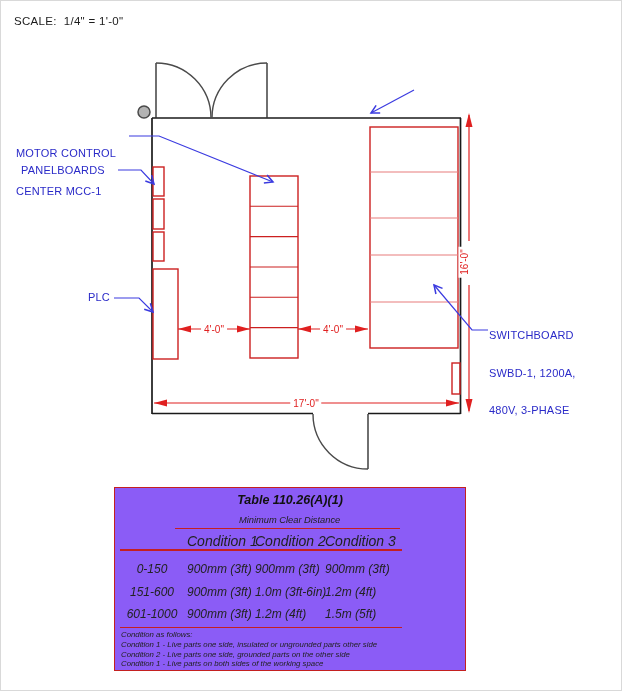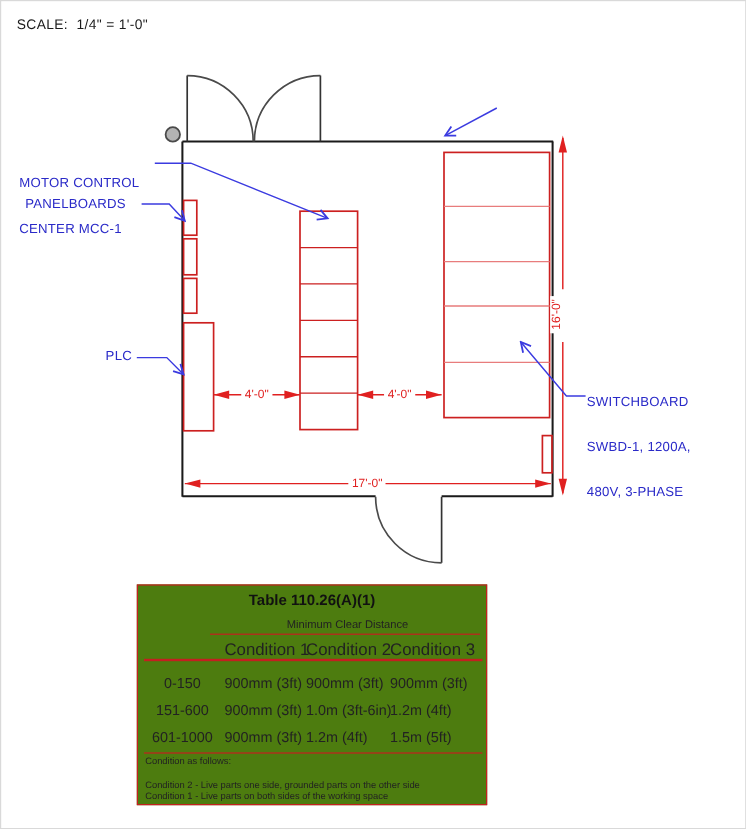--- a/index.html
+++ b/index.html
@@ -11,22 +11,22 @@
   #linework{position:absolute;left:0;top:0;}
   .lbl{position:absolute;color:#2a2ac8;font-size:11px;line-height:12.5px;letter-spacing:.2px;white-space:pre;}
   .scale{position:absolute;color:#1c1c1c;font-size:11.5px;letter-spacing:.3px;white-space:pre;}
   .dimlabel{
     position:absolute;color:#e02020;font-size:10px;background:#fff;
     padding:0 3px;white-space:pre;transform:translate(-50%,-50%);
   }
   .dimlabel.vert{transform:translate(-50%,-50%) rotate(-90deg);}
   
   #clearance-table{
-    position:absolute;left:113px;top:486px;width:292px;height:184px;
-    border:1.5px solid #c42020;background:#4d7c0f;box-sizing:border-box;
+    position:absolute;left:113px;top:486px;width:352px;height:184px;
+    border:1.5px solid #c42020;background:#8b5cf6;box-sizing:border-box;font-style:italic;
   }
   #clearance-table .t-title{position:absolute;left:0;top:5px;width:100%;text-align:center;
     font-size:12.5px;font-weight:bold;color:#111;}
   #clearance-table .t-rowhdr{position:absolute;left:10px;top:26px;width:54px;
     font-size:9.3px;line-height:11px;color:#222;}
   #clearance-table .t-grouphdr{position:absolute;left:92px;top:27px;font-size:9.3px;color:#222;white-space:pre;padding-left:32px;}
   #clearance-table .t-underline{position:absolute;left:60px;top:40px;width:225px;border-top:1.2px solid #c42020;}
   #clearance-table .t-colhdr{position:absolute;top:45px;font-size:14px;color:#222;white-space:pre;}
   #clearance-table .t-thick{position:absolute;left:5px;top:61px;width:282px;border-top:2px solid #c42020;}
   #clearance-table .t-row{position:absolute;left:0;width:100%;height:12px;}
@@ -152,17 +152,18 @@
     </div>
     <div class="t-row" style="top:119px;">
       <span class="t-cell cv">601-1000</span>
       <span class="t-cell c1">900mm (3ft)</span>
       <span class="t-cell c2">1.2m (4ft)</span>
       <span class="t-cell c3">1.5m (5ft)</span>
     </div>
 
     <div class="t-notesline"></div>
     <div class="t-note" style="top:142px;">Condition as follows:</div>
+    <div class="t-note" style="top:152px;">Condition 1 - Live parts one side, insulated or ungrounded parts other side</div>
     <div class="t-note" style="top:161.5px;">Condition 2 - Live parts one side, grounded parts on the other side</div>
     <div class="t-note" style="top:171px;">Condition 1 - Live parts on both sides of the working space</div>
   </div>
 
 </div>
 
 </body></html>

